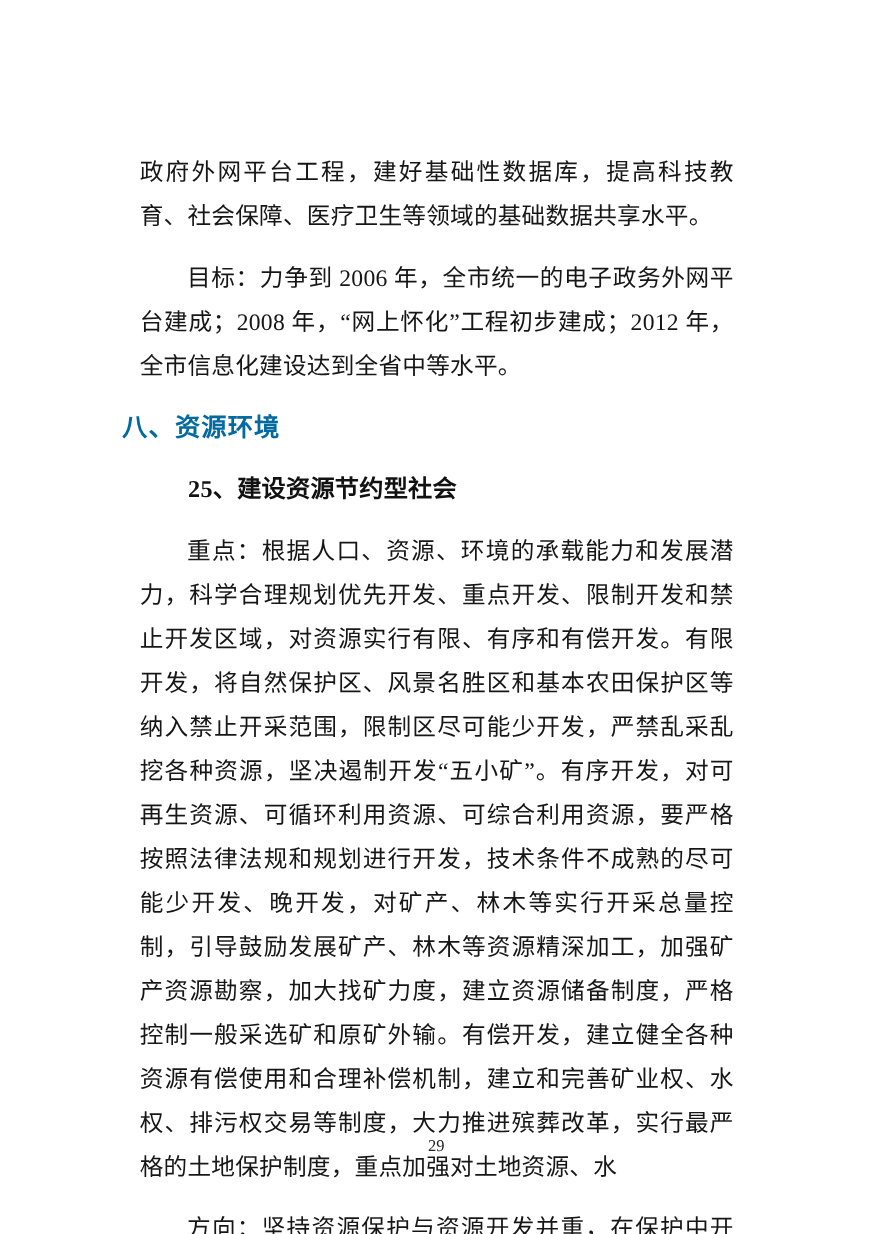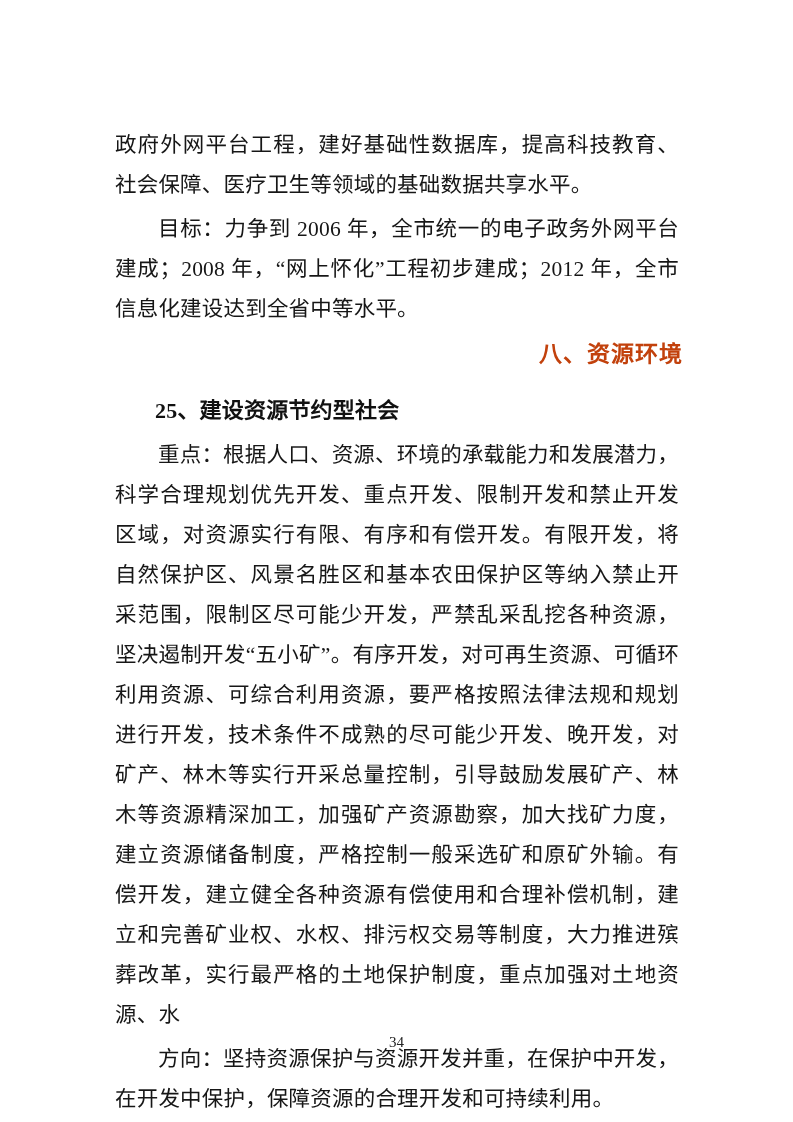--- a/index.html
+++ b/index.html
@@ -25,39 +25,39 @@
     top: 121px;
     width: 572px;
     color: #161616;
     font-size: 21.5px;
     line-height: 40px;
     text-align: justify;
     text-justify: inter-character;
     letter-spacing: 0.2px;
   }
   .para {
-    margin: 4px;
+    margin: 16px;
     padding: 0;
   }
   .indent {
     text-indent: 2em;
   }
   .section-heading {
-    margin: 6px 0 16px 0;
+    margin: 6px 0 0 0;
     padding: 0;
     font-size: 23px;
     font-weight: bold;
     line-height: 40px;
-    text-align: right;
+    text-align: left;
     text-indent: 0;
-    color: #c2410c;
+    color: #0369a1;
     letter-spacing: 1px;
   }
   .subsection-heading {
-    margin: 0;
+    margin: 16px;
     padding: 0;
     font-size: 22px;
     font-weight: bold;
     line-height: 40px;
     text-align: left;
     text-indent: 2em;
     color: #111111;
   }
   .footer {
     position: absolute;
@@ -85,16 +85,16 @@
 
     <h2 class="subsection-heading">25、建设资源节约型社会</h2>
 
     <p class="para indent">重点：根据人口、资源、环境的承载能力和发展潜力，科学合理规划优先开发、重点开发、限制开发和禁止开发区域，对资源实行有限、有序和有偿开发。有限开发，将自然保护区、风景名胜区和基本农田保护区等纳入禁止开采范围，限制区尽可能少开发，严禁乱采乱挖各种资源，坚决遏制开发“五小矿”。有序开发，对可再生资源、可循环利用资源、可综合利用资源，要严格按照法律法规和规划进行开发，技术条件不成熟的尽可能少开发、晚开发，对矿产、林木等实行开采总量控制，引导鼓励发展矿产、林木等资源精深加工，加强矿产资源勘察，加大找矿力度，建立资源储备制度，严格控制一般采选矿和原矿外输。有偿开发，建立健全各种资源有偿使用和合理补偿机制，建立和完善矿业权、水权、排污权交易等制度，大力推进殡葬改革，实行最严格的土地保护制度，重点加强对土地资源、水</p>
 
     <p class="para indent">方向：坚持资源保护与资源开发并重，在保护中开发，在开发中保护，保障资源的合理开发和可持续利用。</p>
 
   </div>
 
   <div class="footer">
-    <span>34</span>
+    <span>29</span>
   </div>
 
 </div>
 
 </body></html>

